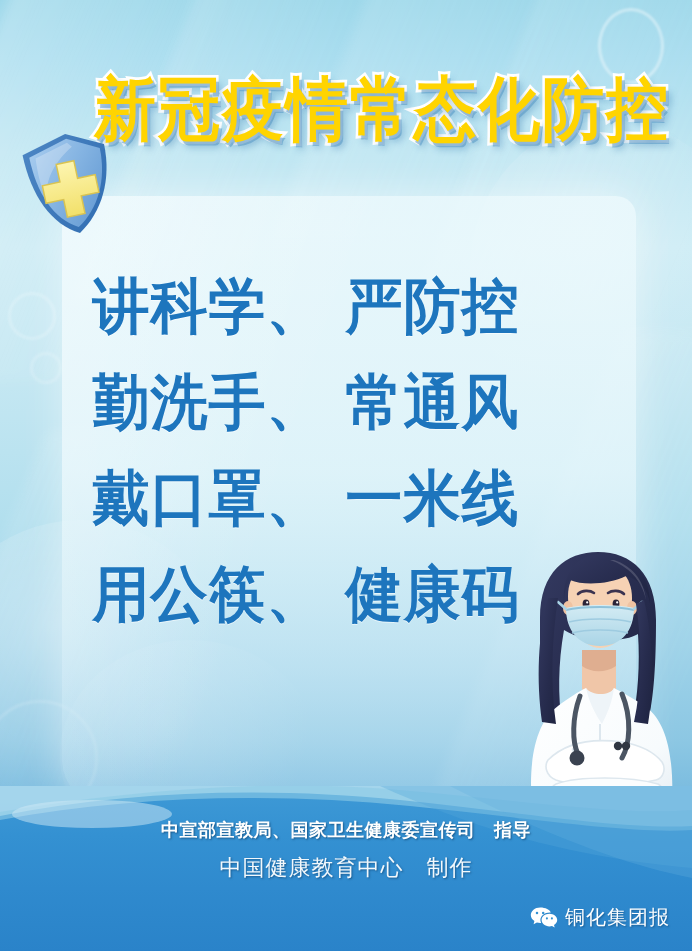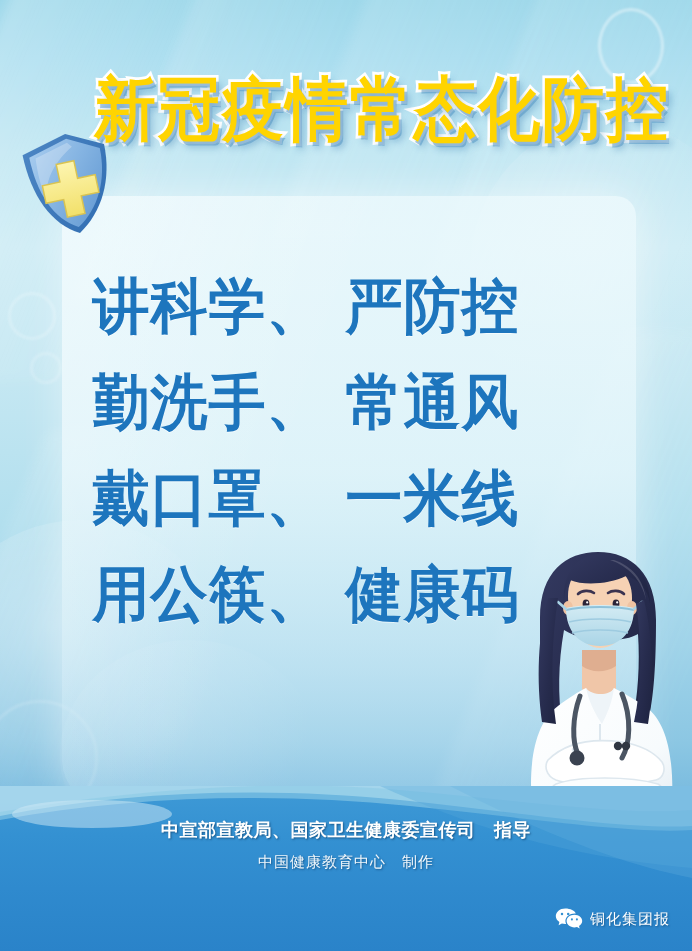--- a/index.html
+++ b/index.html
@@ -144,31 +144,31 @@
     z-index:3;
   }
   .credit1{
     font-size:18px;font-weight:bold;color:#ffffff;letter-spacing:.5px;
     text-shadow:1px 1px 2px rgba(0,40,80,.55);
     white-space:pre;
   }
   .credit2{
     margin-top:11px;
     font-family:Liberation Serif, serif;
-    font-size:15px;color:#f2f8fc;letter-spacing:1px;
+    font-size:22px;color:#f2f8fc;letter-spacing:1px;
     text-shadow:1px 1px 2px rgba(0,40,80,.5);
     white-space:pre;
   }
   .wechat{
     position:absolute;right:22px;bottom:20px;
     display:flex;align-items:center;gap:7px;
     z-index:4;
   }
   .wechat-name{
-    font-size:15px;color:#ffffff;letter-spacing:1px;
+    font-size:20px;color:#ffffff;letter-spacing:1px;
     text-shadow:1px 1px 2px rgba(0,40,80,.45);
     white-space:pre;
   }
 </style>
 </head>
 <body>
 
 <div id="poster">
 
   <div class="bg-layer">

